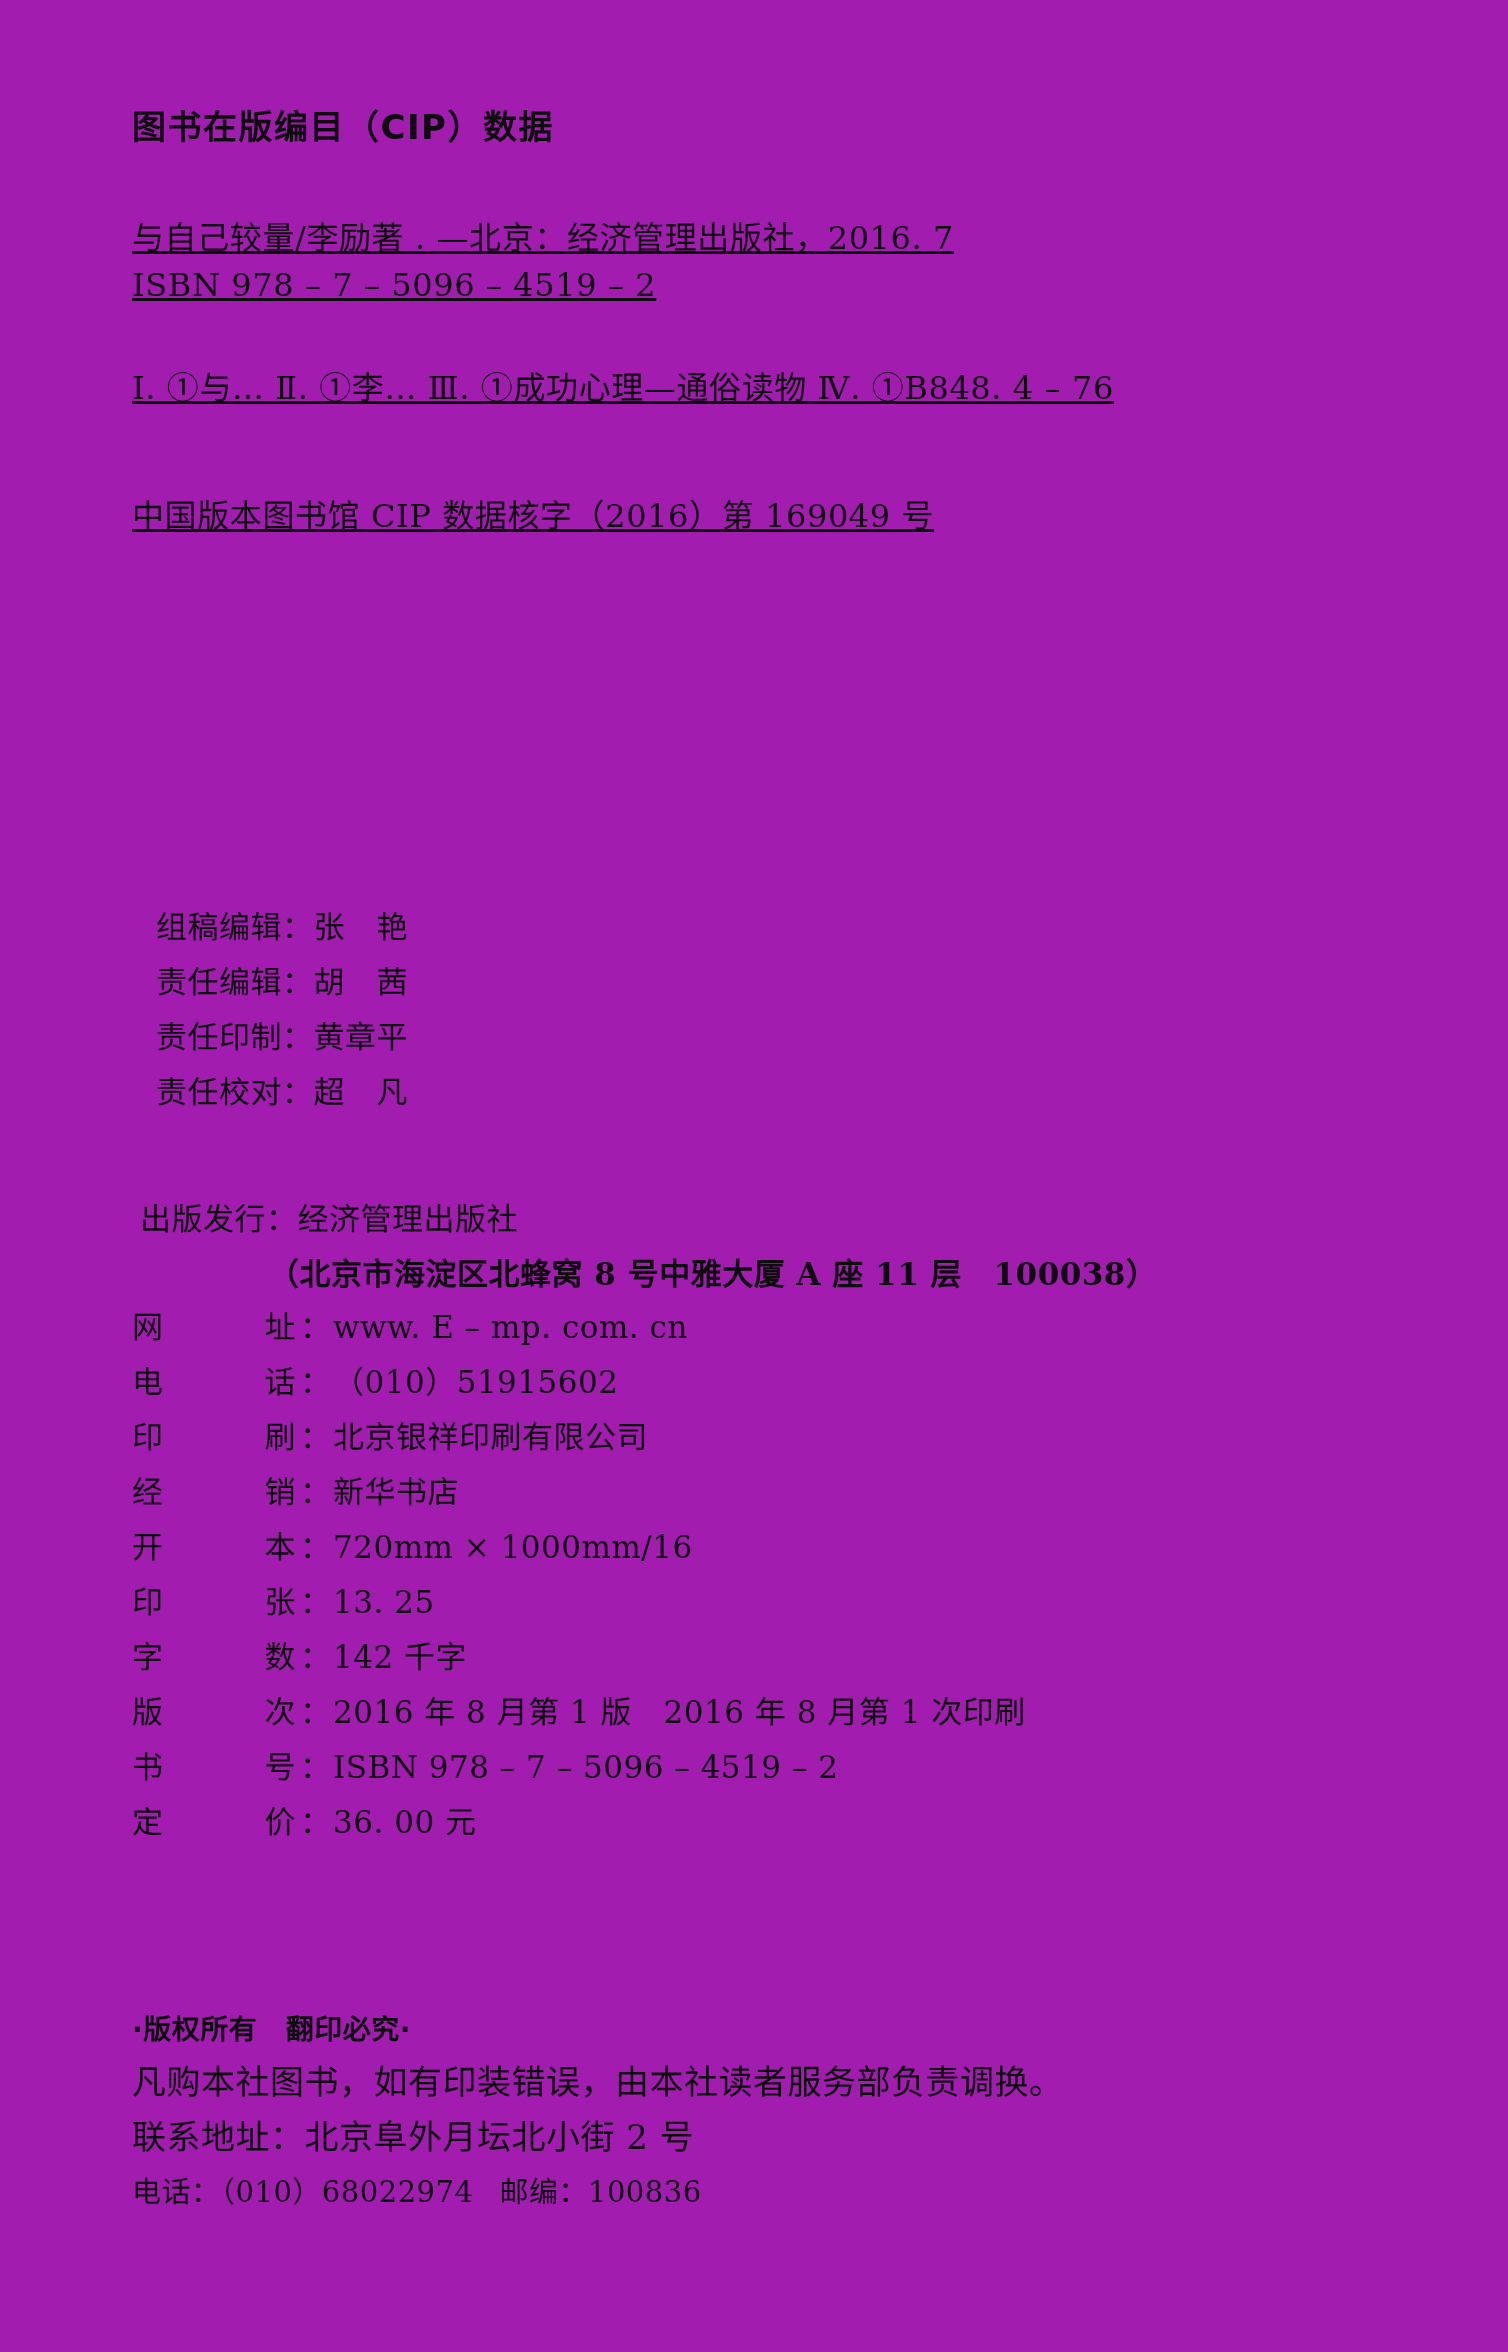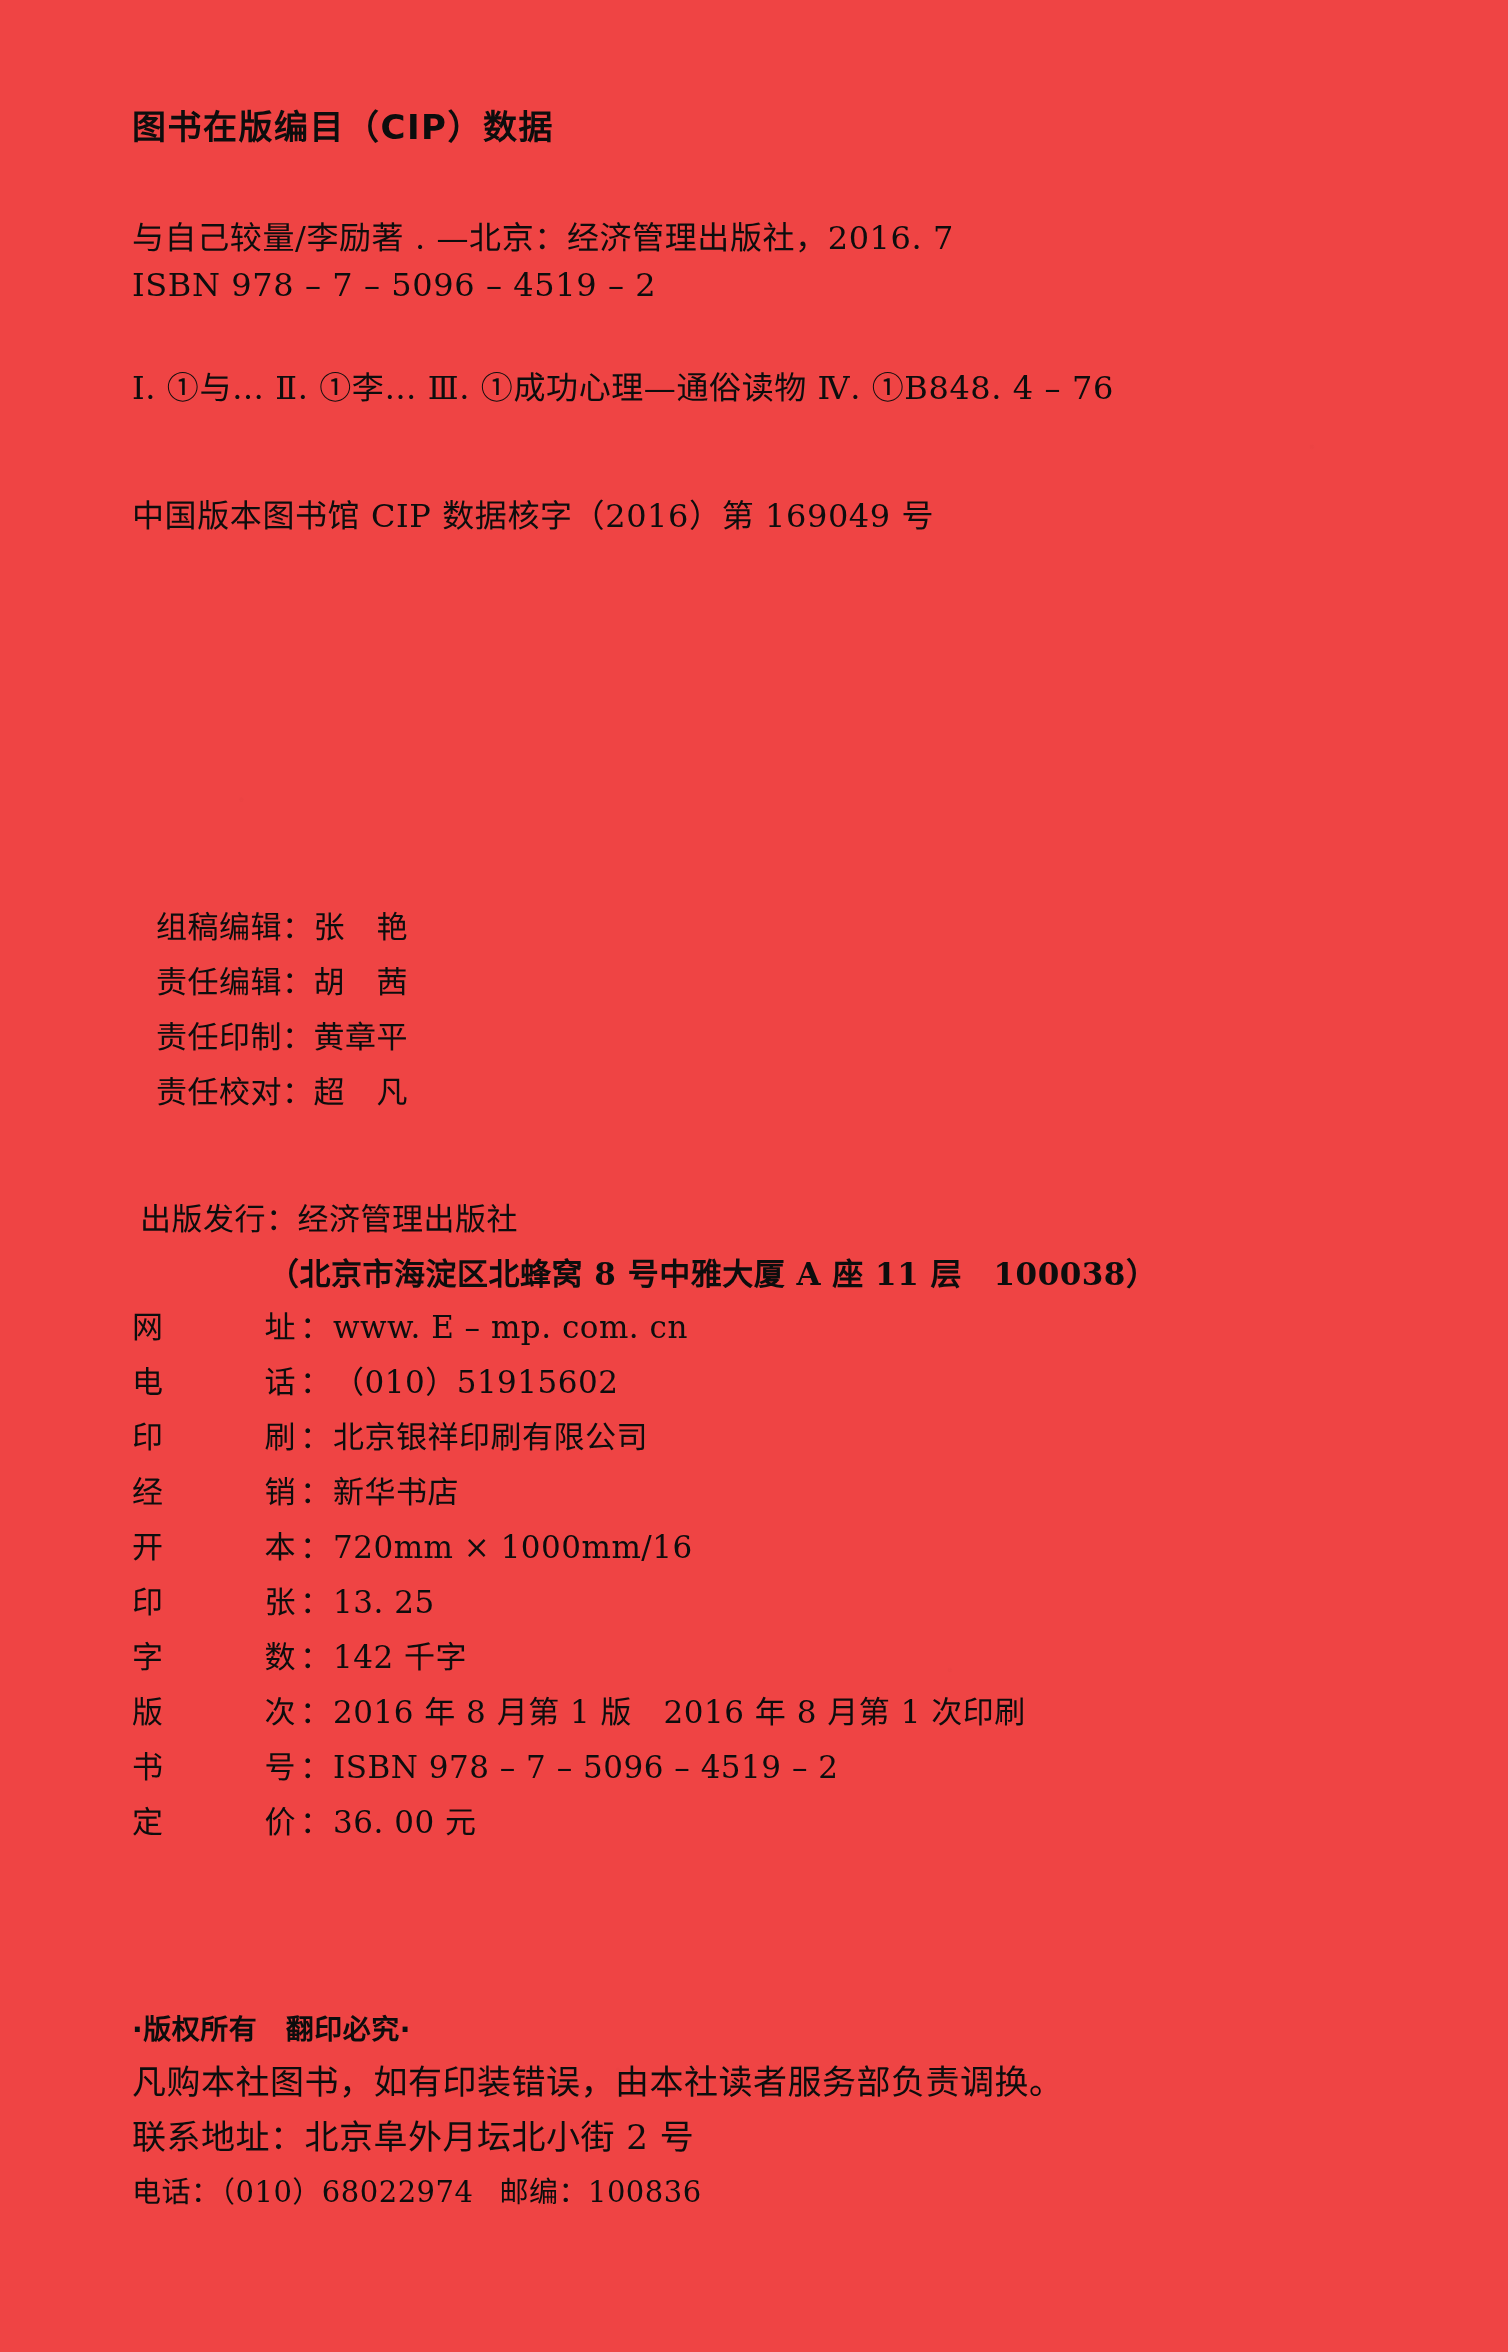--- a/index.html
+++ b/index.html
@@ -15,21 +15,21 @@
     overflow: hidden;
     font-family: "DejaVu Serif", "Liberation Serif", serif;
     color: #0d0d0d;
     -webkit-font-smoothing: antialiased;
   }
 
   
   .page {
     position: absolute;
     inset: 0;
-    background: #ef4444;
+    background: #a21caf;
     padding: 0;
   }
 
   
   .paper-tint {
     position: absolute;
     inset: 0;
     background:
       radial-gradient(circle at 16% 34%, rgba(0,0,0,0.012) 0 2px, transparent 3px),
       radial-gradient(circle at 63% 71%, rgba(0,0,0,0.012) 0 2px, transparent 3px),
@@ -62,20 +62,21 @@
     position: absolute;
     left: 0;
     top: 215px;
     width: 1200px;
   }
   .cip-line {
     font-size: 32px;
     line-height: 47px;
     letter-spacing: 0.6px;
     white-space: nowrap;
+    text-decoration: underline;
   }
   .cip-line.gap-top { margin-top: 56px; }
   .cip-line.gap-top2 { margin-top: 81px; }
 
   
   .editors {
     position: absolute;
     left: 0;
     top: 900px;
     margin-left: 24px;

